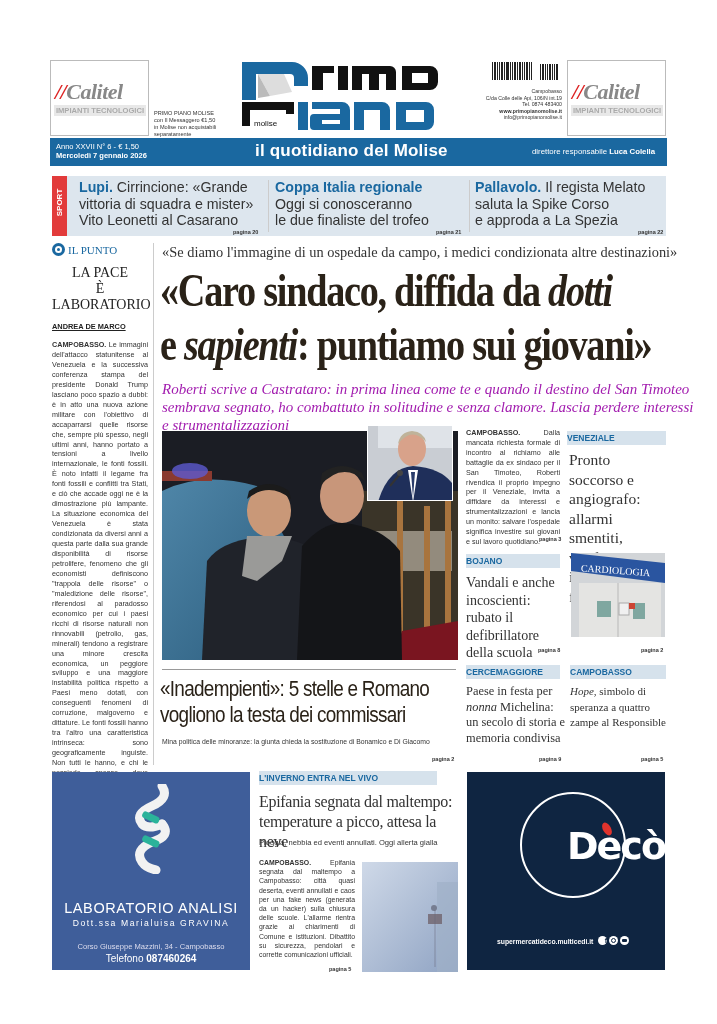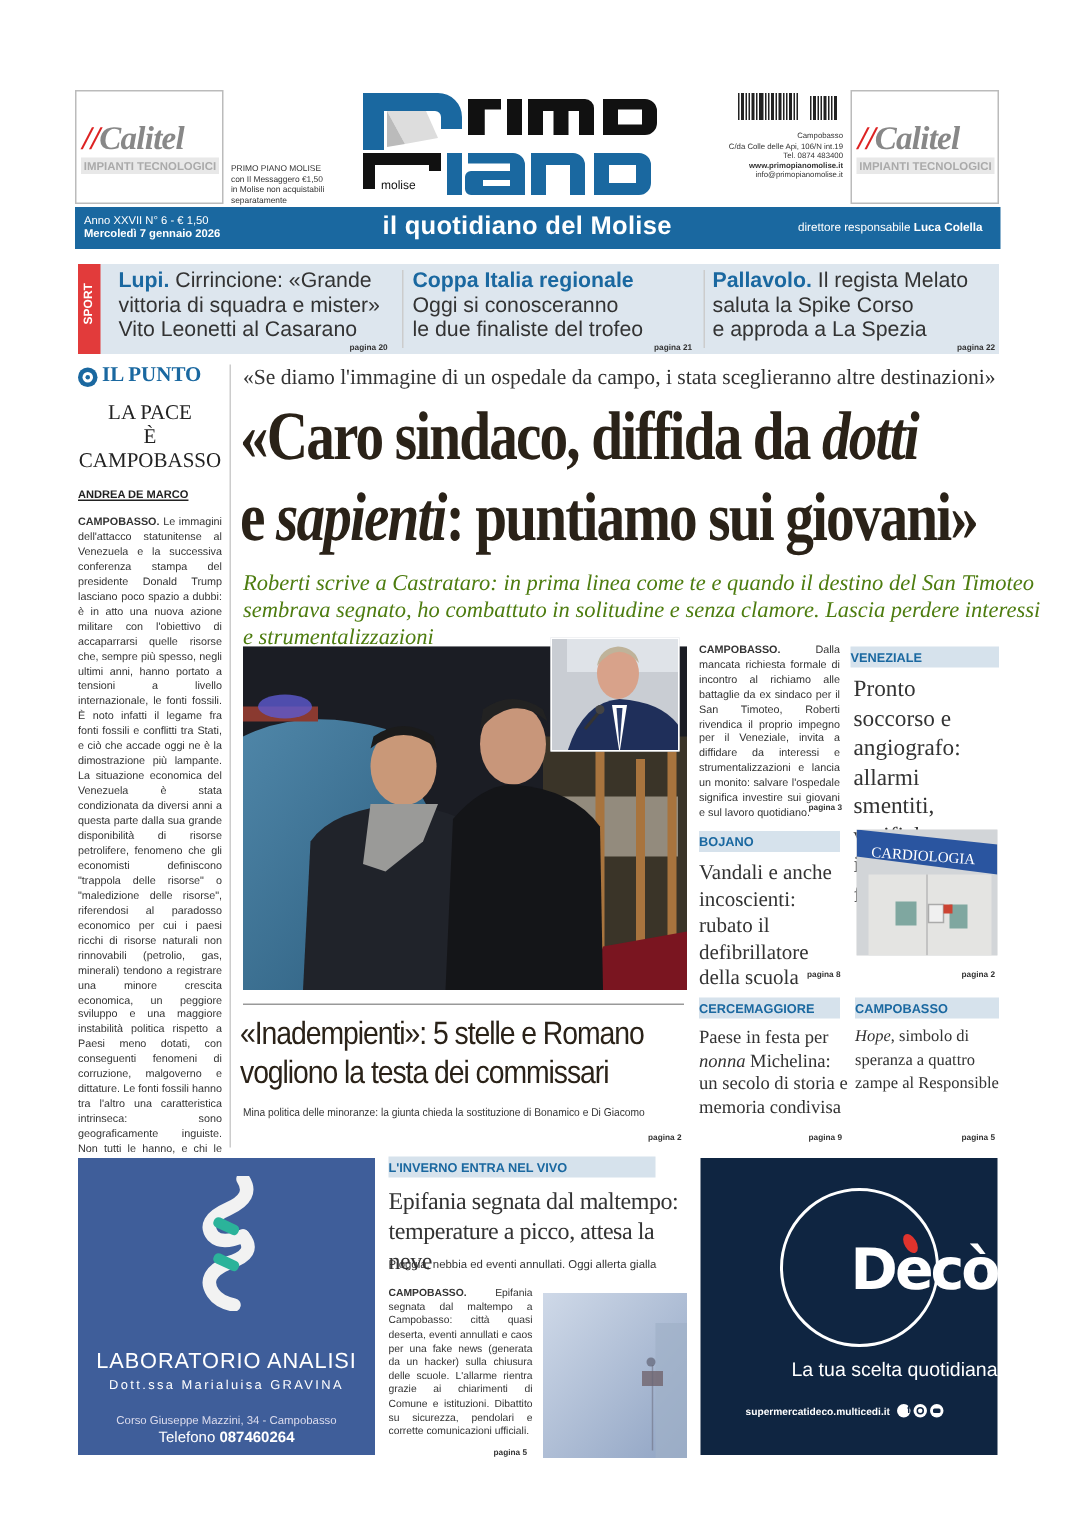--- a/index.html
+++ b/index.html
@@ -21,21 +21,21 @@
 .sp{position:absolute;top:3px;font-size:14.2px;line-height:16.5px;color:#333}
 .sp b{color:#1a68a0}
 .pg{font:bold 5.5px "Liberation Sans",sans-serif;color:#333;position:absolute}
 
 .leftcol{position:absolute;left:52px;top:243px;width:96px}
 .body-s{font-size:7.2px;line-height:9.95px;text-align:justify;color:#333}
 .vline{position:absolute;background:#ccc;width:1px}
 
 .kicker{font-size:14.4px;color:#333}
 .h1{font-family:"Liberation Serif",serif;font-weight:bold;font-size:46px;line-height:50px;color:#2a2218;letter-spacing:-1.5px;transform:scaleX(0.83);transform-origin:left top;white-space:nowrap}
-.sub{font-family:"Liberation Serif",serif;font-style:italic;font-size:15px;line-height:18px;color:#4d7c0f}
+.sub{font-family:"Liberation Serif",serif;font-style:italic;font-size:15px;line-height:18px;color:#a21caf}
 .section-tag{position:absolute;height:14px;background:#d6e2ec;font:bold 8.5px "Liberation Sans",sans-serif;color:#1a68a0;text-align:left;line-height:14px}
 .side-h{font-family:"Liberation Serif",serif;font-size:16px;line-height:19px;color:#333}
 .photo{position:absolute;overflow:hidden}
 </style>
 </head>
 <body>
 
 <div class="adbox" style="left:50px">
   <div class="cal"><span class="red">//</span><span>Calitel</span></div>
   <div class="imp">IMPIANTI TECNOLOGICI</div>
@@ -146,33 +146,33 @@
   </div>
   <div class="pg" style="left:586px;top:53px">pagina 22</div>
 </div>
 
 <div class="leftcol">
   <div style="display:flex;align-items:center;gap:3px">
     <span style="display:inline-block;width:13px;height:13px;border-radius:50%;background:#1a68a0;position:relative">
       <span style="position:absolute;left:3px;top:3px;width:7px;height:7px;border-radius:50%;background:#fff"></span>
       <span style="position:absolute;left:5px;top:5px;width:3px;height:3px;border-radius:50%;background:#1a68a0"></span>
     </span>
-    <span class="serif" style="font-weight:bold;font-size:14px;color:#1a68a0">IL PUNTO</span>
+    <span class="serif" style="font-weight:normal;font-size:11px;color:#1a68a0">IL PUNTO</span>
   </div>
   <div class="serif" style="text-align:center;font-size:14px;line-height:16px;margin-top:9px;color:#222">
     <div>LA PACE</div>
-    <div>È CAMPOBASSO</div>
+    <div>È LABORATORIO</div>
   </div>
   <div style="font-size:7.4px;font-weight:bold;text-decoration:underline;margin-top:9px;color:#222">ANDREA DE MARCO</div>
   <div class="body-s" style="margin-top:9px;height:443px;overflow:hidden"><b>CAMPOBASSO.</b><span> Le immagini dell'attacco statunitense al Venezuela e la successiva conferenza stampa del presidente Donald Trump lasciano poco spazio a dubbi: è in atto una nuova azione militare con l'obiettivo di accaparrarsi quelle risorse che, sempre più spesso, negli ultimi anni, hanno portato a tensioni a livello internazionale, le fonti fossili. È noto infatti il legame fra fonti fossili e conflitti tra Stati, e ciò che accade oggi ne è la dimostrazione più lampante. La situazione economica del Venezuela è stata condizionata da diversi anni a questa parte dalla sua grande disponibilità di risorse petrolifere, fenomeno che gli economisti definiscono "trappola delle risorse" o "maledizione delle risorse", riferendosi al paradosso economico per cui i paesi ricchi di risorse naturali non rinnovabili (petrolio, gas, minerali) tendono a registrare una minore crescita economica, un peggiore sviluppo e una maggiore instabilità politica rispetto a Paesi meno dotati, con conseguenti fenomeni di corruzione, malgoverno e dittature. Le fonti fossili hanno tra l'altro una caratteristica intrinseca: sono geograficamente inguiste. Non tutti le hanno, e chi le possiede spesso deve difenderle o usarle come leva strategica per condizionare i Paesi che ne sono privi. Difatti, in casi come quello del Venezuela che detiene una stima di circa 235 miliardi di barili di petrolio (extra-pesante e simile a bitume), [...]</span></div>
   <div style="text-align:right;font-size:6px;font-weight:bold;margin-top:4px">continua a pagina 3</div>
 </div>
 <div class="vline" style="left:153px;top:243px;height:522px"></div>
 
-<div class="abs serif kicker" style="left:162px;top:244px;width:540px;white-space:nowrap">«Se diamo l'immagine di un ospedale da campo, i stata sceglieranno altre destinazioni»</div>
+<div class="abs serif kicker" style="left:162px;top:244px;width:540px;white-space:nowrap">«Se diamo l'immagine di un ospedale da campo, i medici condizionata altre destinazioni»</div>
 <div class="abs h1" style="left:160px;top:266px"><span>«Caro sindaco, diffida da </span><i>dotti</i></div>
 <div class="abs h1" style="left:160px;top:320px"><span>e </span><i>sapienti</i><span>: puntiamo sui giovani»</span></div>
 <div class="abs sub" style="left:162px;top:380px;width:540px">Roberti scrive a Castrataro: in prima linea come te e quando il destino del San Timoteo sembrava segnato, ho combattuto in solitudine e senza clamore. Lascia perdere interessi e strumentalizzazioni</div>
 
 <div class="photo" style="left:162px;top:431px;width:296px;height:229px;background:#1b1e26">
   <svg width="296" height="229">
     <defs>
       <linearGradient id="tent" x1="0" y1="0" x2="1" y2="1">
           <stop offset="0" stop-color="#4f86a8"></stop>
           <stop offset="1" stop-color="#2a5b7c"></stop>
@@ -285,21 +285,20 @@
     <rect x="66" y="52" width="14" height="10" fill="#6a5860" opacity="0.7"></rect>
     <circle cx="72" cy="46" r="3" fill="#556" opacity="0.6"></circle>
     <line x1="73" y1="48" x2="73" y2="105" stroke="#667" stroke-width="1" opacity="0.5"></line>
   </svg>
 </div>
 
 <div class="abs" style="left:467px;top:772px;width:198px;height:198px;background:#0f2541;color:#fff;text-align:right">
   <div style="position:absolute;left:53px;top:20px;width:106px;height:106px;border:2px solid #fff;border-radius:50%"></div>
   <div style="position:absolute;left:0;right:0;top:52px;font:bold 38px 'DejaVu Sans',sans-serif;letter-spacing:-2px">Decò</div>
   <div style="position:absolute;left:136px;top:50px;width:8px;height:14px;background:#e0332d;border-radius:50% 50% 50% 50%;transform:rotate(-30deg)"></div>
-  <div style="position:absolute;left:0;right:0;top:133px;font-size:13px">La tua scelta quotidiana</div>
   <div style="position:absolute;left:30px;top:166px;font-size:6.8px;font-weight:bold">supermercatideco.multicedi.it</div>
   <div style="position:absolute;left:131px;top:164px;display:flex;gap:2px">
     <span style="width:9px;height:9px;border-radius:50%;background:#fff;color:#0f2541;font:bold 7px 'Liberation Sans',sans-serif;line-height:9px">f</span>
     <span style="width:9px;height:9px;border-radius:50%;background:#fff;position:relative">
         <span style="position:absolute;left:2px;top:2px;width:5px;height:5px;border:1px solid #0f2541;border-radius:50%"></span>
       </span>
     <span style="width:9px;height:9px;border-radius:50%;background:#fff;position:relative">
         <span style="position:absolute;left:2px;top:3px;width:5px;height:3px;background:#0f2541;border-radius:1px"></span>
       </span>
   </div>

